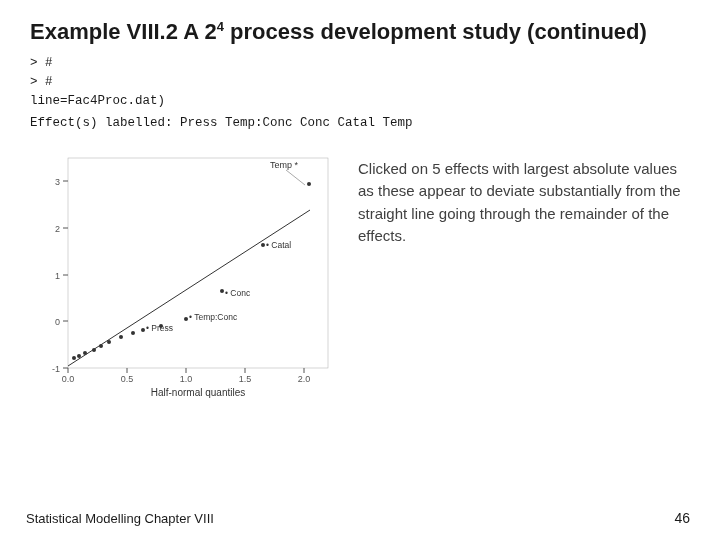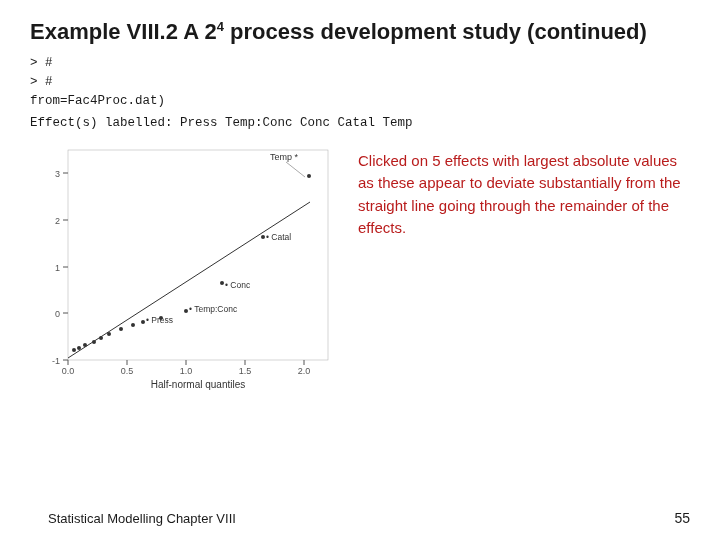--- a/index.html
+++ b/index.html
@@ -31,21 +31,21 @@
       font-family: 'Courier New', Courier, monospace;
       font-size: 12.5px;
       color: #1a1a1a;
       line-height: 1.55;
       margin-bottom: 4px;
     }
     .effect-line {
       font-family: 'Courier New', Courier, monospace;
       font-size: 12.5px;
       color: #1a1a1a;
-      margin-bottom: 10px;
+      margin-bottom: 18px;
     }
     .content-row {
       display: flex;
       flex-direction: row;
       align-items: flex-start;
       gap: 18px;
       margin-top: 4px;
     }
     .chart-area {
       width: 310px;
@@ -56,27 +56,27 @@
     .chart-svg {
       width: 100%;
       height: 100%;
     }
     .description-box {
       flex: 1;
       padding-top: 10px;
     }
     .description-text {
       font-size: 15px;
-      color: #b91c1c;
+      color: #404040;
       line-height: 1.5;
     }
     .footer {
       position: absolute;
       bottom: 14px;
-      left: 48px;
+      left: 26px;
       right: 30px;
       display: flex;
       justify-content: space-between;
       align-items: center;
     }
     .footer-left {
       font-size: 13px;
       color: #1a1a1a;
     }
     .footer-right {
@@ -90,21 +90,21 @@
 
 <div class="page-container">
 
   <div class="title">
     <span>Example VIII.2 A 2</span><sup>4</sup><span> process development study (continued)</span>
   </div>
 
   <div class="code-block">
     <div>&gt; #</div>
     <div>&gt; #</div>
-    <div>    from=Fac4Proc.dat)</div>
+    <div>    line=Fac4Proc.dat)</div>
   </div>
   <div class="effect-line">Effect(s) labelled:  Press Temp:Conc  Conc  Catal  Temp</div>
 
   <div class="content-row">
 
     <div class="chart-area">
       <svg class="chart-svg" viewBox="0 0 310 255">
 
         <rect x="38" y="10" width="260" height="210" fill="white" stroke="#aaa" stroke-width="0.5"></rect>
 
@@ -174,16 +174,16 @@
     </div>
 
     <div class="description-box">
       <p class="description-text">Clicked on 5 effects with largest absolute values as these appear to deviate substantially from the straight line going through the remainder of the effects.</p>
     </div>
 
   </div>
 
   <div class="footer">
     <span class="footer-left">Statistical Modelling   Chapter VIII</span>
-    <span class="footer-right">55</span>
+    <span class="footer-right">46</span>
   </div>
 
 </div>
 
 </body></html>

